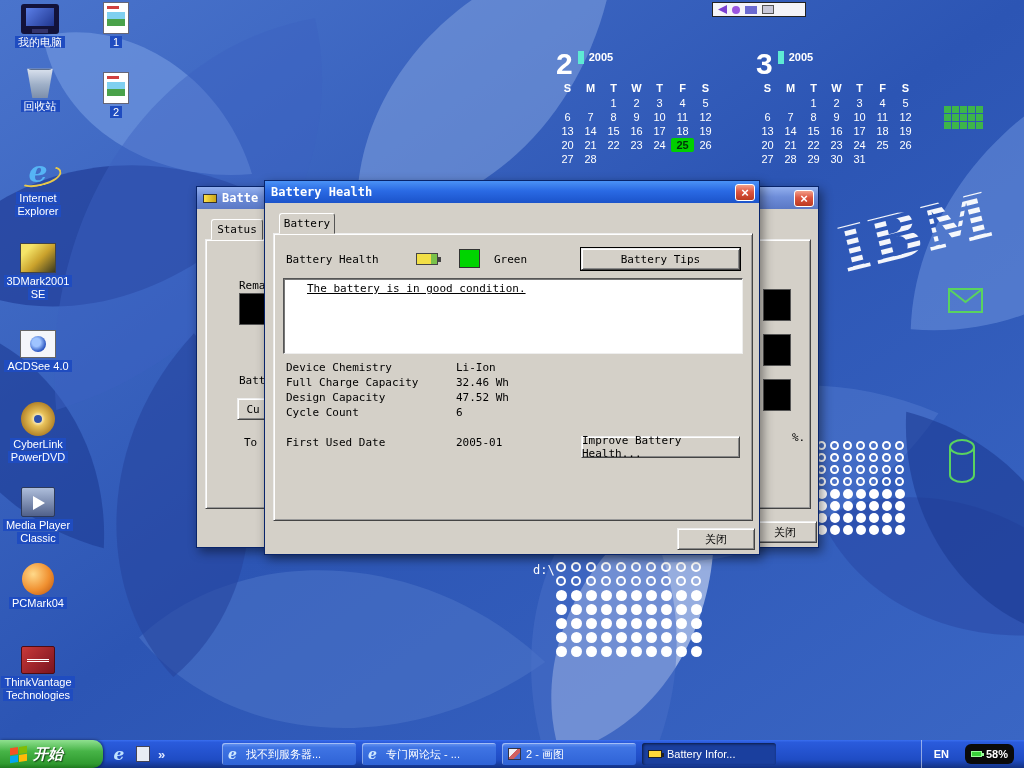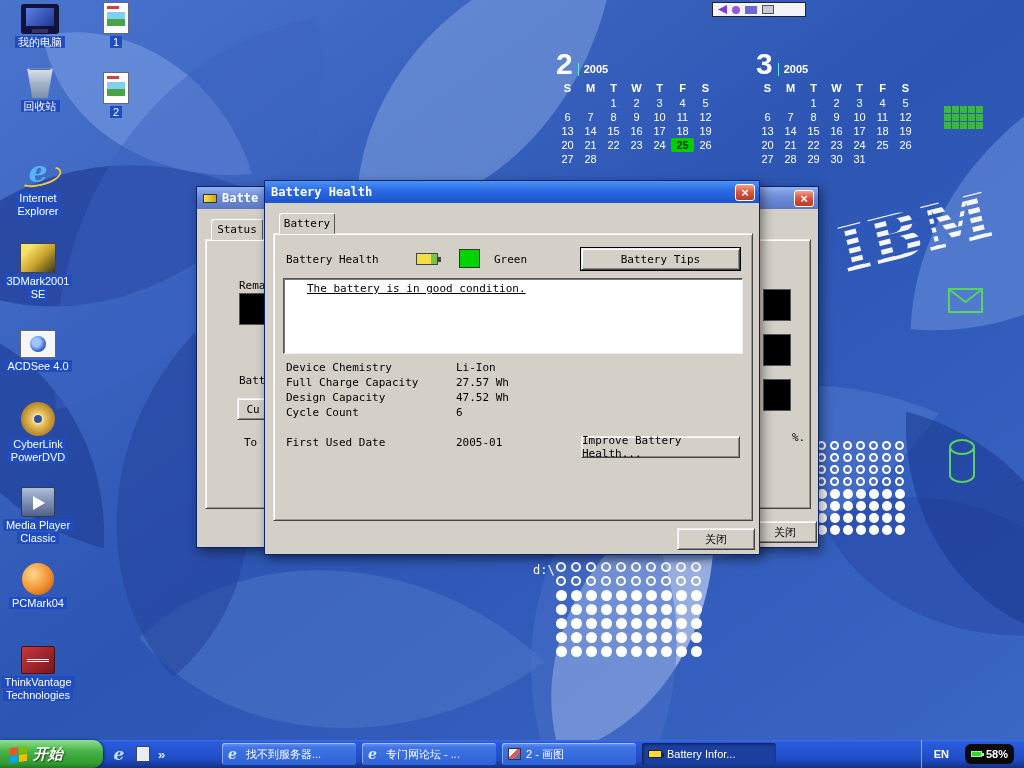--- a/index.html
+++ b/index.html
@@ -15,21 +15,21 @@
   .mt-a{width:9px;height:9px;background:#7a3fd0;clip-path:polygon(0 50%,100% 0,100% 100%);}
   .mt-b{width:8px;height:8px;border-radius:50%;background:#9a55e0;}
   .mt-c{width:12px;height:8px;background:#6a6ad0;}
   .mt-d{width:12px;height:9px;background:#c8c8d8;border:1px solid #555;}
 
   
   .calendar { position:absolute; width:164px; color:#fff; }
   .cal-head { display:flex; align-items:flex-end; margin-bottom:4px; }
   .cal-month { font:bold 30px "Liberation Sans",sans-serif; line-height:28px; }
   .cal-year { font:bold 11px "Liberation Sans",sans-serif; margin-left:5px; padding-left:5px;
-              border-left:1px solid #5eead4; line-height:13px; margin-bottom:2px;}
+              border-left:6px solid #5eead4; line-height:13px; margin-bottom:14px;}
   .cal-grid { border-collapse:collapse; }
   .cal-grid th { width:23px; font:bold 11px "Liberation Sans",sans-serif; color:#fff; text-align:center; padding:0 0 2px 0;}
   .cal-grid td { width:23px; height:14px; font:11px "Liberation Sans",sans-serif; color:#fff; text-align:center; }
   .cal-grid td.hl { background:#00cf00; color:#00330a; font-weight:bold; border-radius:2px; }
 
   
   .ibm-logo { position:absolute; left:838px; top:196px; font:bold 62px "DejaVu Serif",serif;
     letter-spacing:2px; color:transparent;
     background-image:repeating-linear-gradient(180deg,#fff 0 5px, rgba(255,255,255,0) 5px 9px);
     -webkit-background-clip:text; background-clip:text; transform:rotate(-14deg); opacity:.95;}
@@ -563,21 +563,21 @@
       <div class="btn3d btn-default" style="left:316px;top:45px;width:159px;height:22px">Battery Tips</div>
 
       <div class="sunken" style="left:18px;top:75px;width:460px;height:76px">The battery is in good condition.</div>
 
       <div class="inforow" style="top:158px">
         <span class="k">Device Chemistry</span>
         <span class="v">Li-Ion</span>
       </div>
       <div class="inforow" style="top:173px">
         <span class="k">Full Charge Capacity</span>
-        <span class="v">27.57 Wh</span>
+        <span class="v">32.46 Wh</span>
       </div>
       <div class="inforow" style="top:188px">
         <span class="k">Design Capacity</span>
         <span class="v">47.52 Wh</span>
       </div>
       <div class="inforow" style="top:203px">
         <span class="k">Cycle Count</span>
         <span class="v">6</span>
       </div>
       <div class="inforow" style="top:233px">

